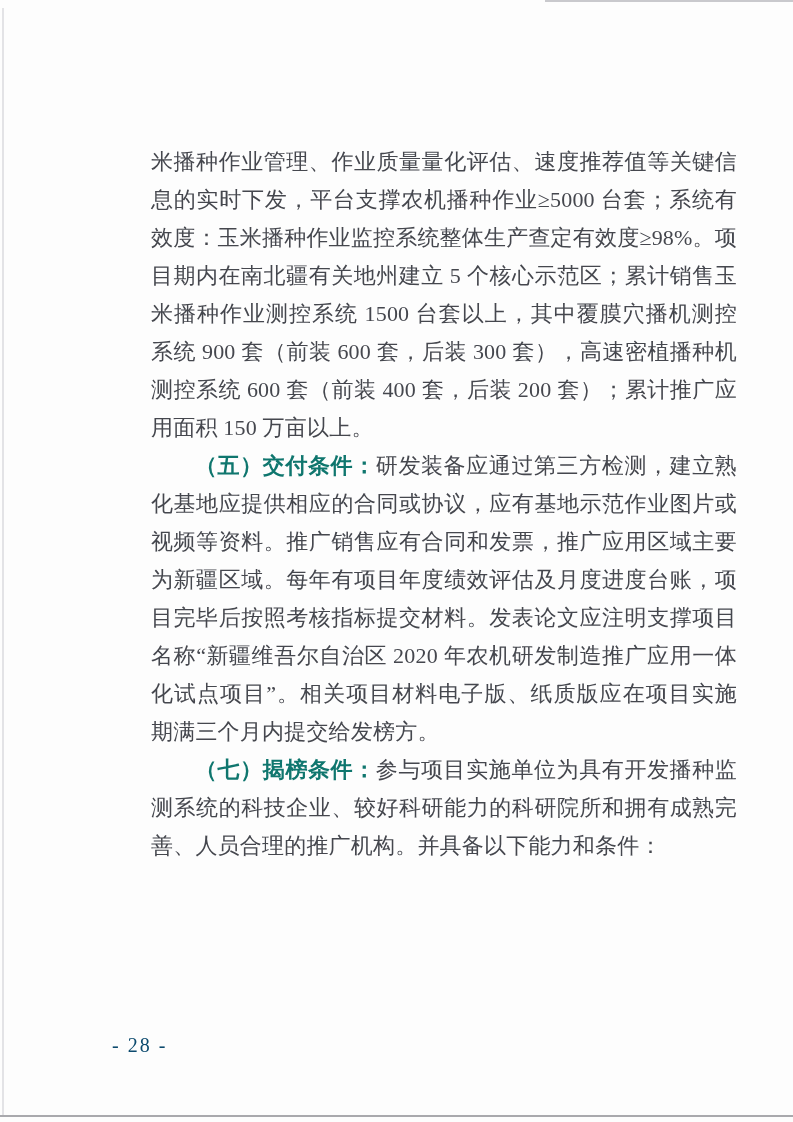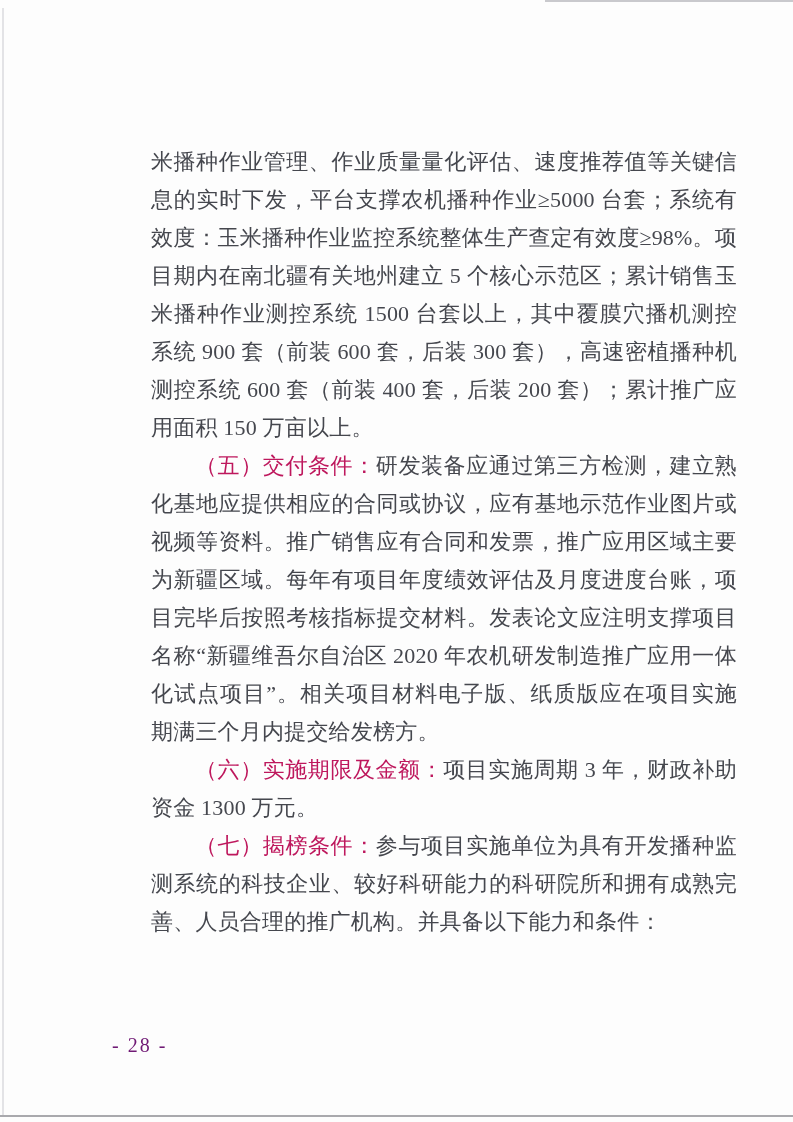--- a/index.html
+++ b/index.html
@@ -35,47 +35,46 @@
     color: #45474e;
     text-align: justify;
     text-justify: inter-character;
     letter-spacing: 0.2px;
     margin-left: 41px;
   }
   .body-text p { margin: 0; }
   .body-text p.indent { text-indent: 44px; }
   .hd {
     font-family: "Liberation Sans", "DejaVu Sans", sans-serif;
-    font-weight: normal;
-    color: #be185d;
+    font-weight: bold;
+    color: #0f766e;
   }
   .page-number {
     position: absolute;
     left: 112px; top: 1034px;
     font-size: 20px;
     letter-spacing: 2px;
-    color: #701a75;
+    color: #0c4a6e;
   }
 </style>
 </head>
 <body>
 
 <div class="page">
 
   <div class="edge-left"></div>
   <div class="edge-top-right"></div>
   <div class="edge-bottom"></div>
 
   <div class="body-text">
 
     <p><span>米播种作业管理、作业质量量化评估、速度推荐值等关键信息的实时下发，平台支撑农机播种作业≥5000 台套；系统有效度：玉米播种作业监控系统整体生产查定有效度≥98%。项目期内在南北疆有关地州建立 5 个核心示范区；累计销售玉米播种作业测控系统 1500 台套以上，其中覆膜穴播机测控系统 900 套（前装 600 套，后装 300 套），高速密植播种机测控系统 600 套（前装 400 套，后装 200 套）；累计推广应用面积 150 万亩以上。</span></p>
 
     <p class="indent"><span class="hd">（五）交付条件：</span><span>研发装备应通过第三方检测，建立熟化基地应提供相应的合同或协议，应有基地示范作业图片或视频等资料。推广销售应有合同和发票，推广应用区域主要为新疆区域。每年有项目年度绩效评估及月度进度台账，项目完毕后按照考核指标提交材料。发表论文应注明支撑项目名称“新疆维吾尔自治区 2020 年农机研发制造推广应用一体化试点项目”。相关项目材料电子版、纸质版应在项目实施期满三个月内提交给发榜方。</span></p>
 
-    <p class="indent"><span class="hd">（六）实施期限及金额：</span><span>项目实施周期 3 年，财政补助资金 1300 万元。</span></p>
 
     <p class="indent"><span class="hd">（七）揭榜条件：</span><span>参与项目实施单位为具有开发播种监测系统的科技企业、较好科研能力的科研院所和拥有成熟完善、人员合理的推广机构。并具备以下能力和条件：</span></p>
 
 
   </div>
 
   <div class="page-number">- 28 -</div>
 
 </div>
 

